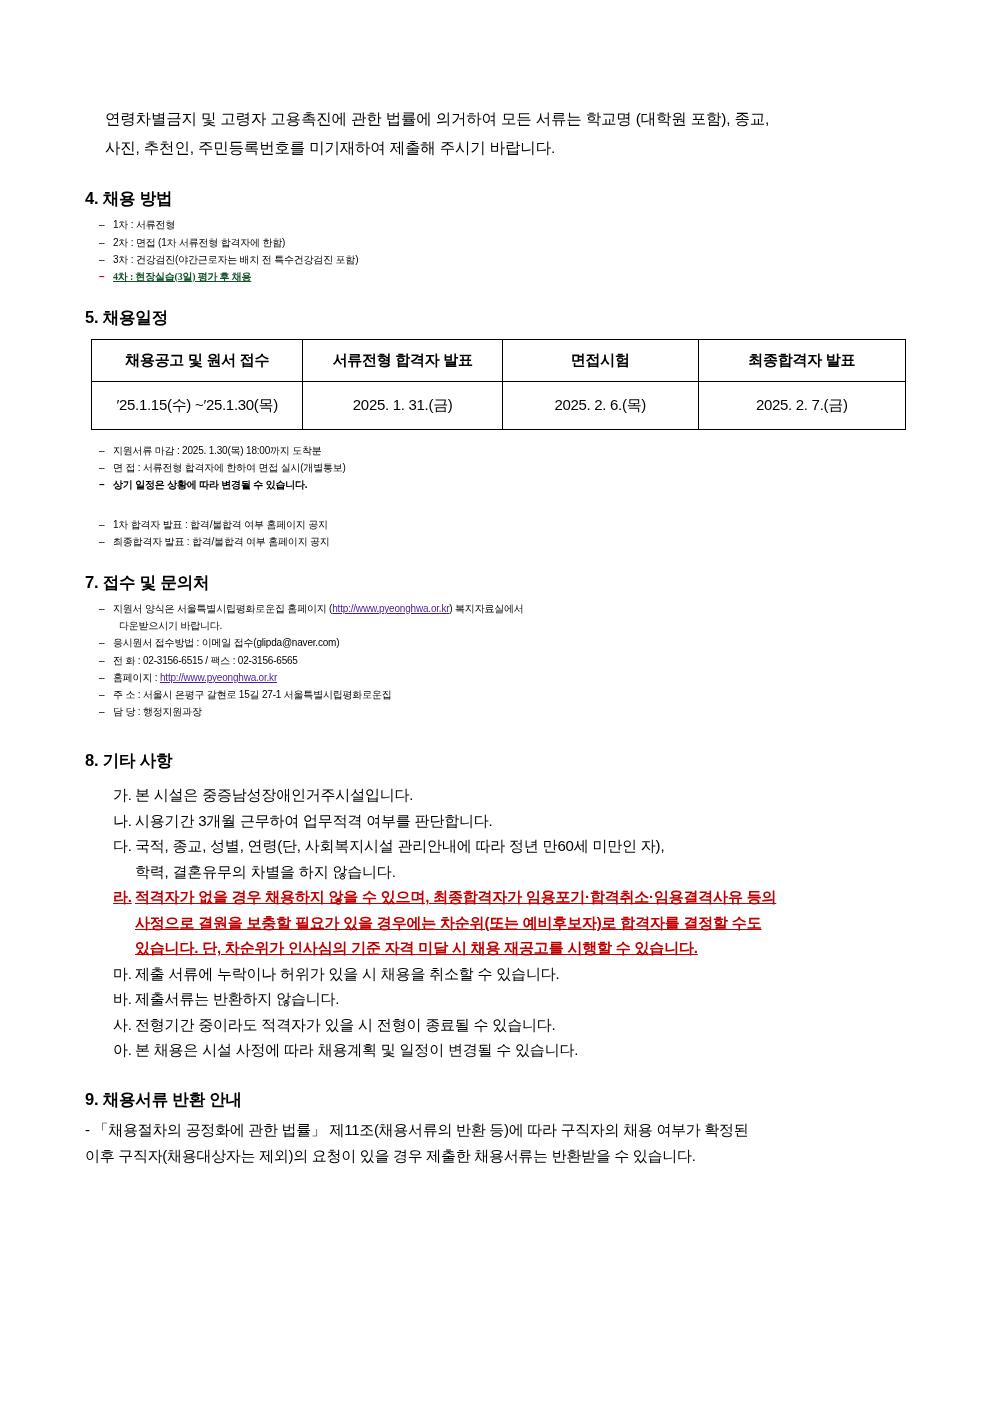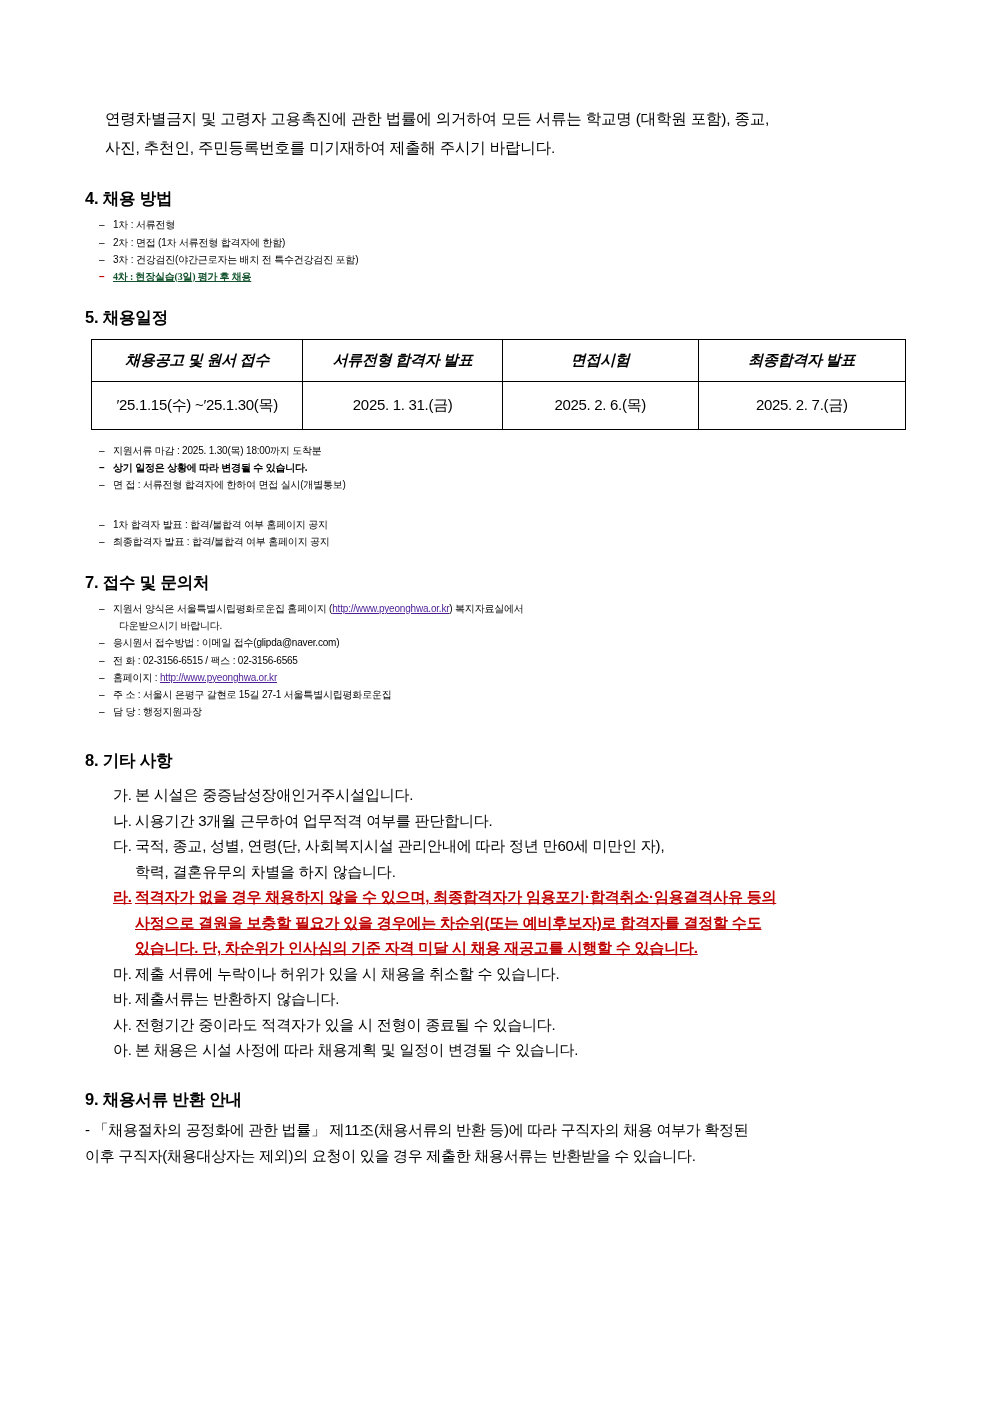--- a/index.html
+++ b/index.html
@@ -61,21 +61,21 @@
     width: 815px;
     table-layout: fixed;
   }
   table.schedule th, table.schedule td {
     border: 1px solid #000000;
     text-align: center;
     font-size: 15px;
     letter-spacing: -0.3px;
     padding: 11px 2px;
   }
-  table.schedule th { font-weight: bold; font-style: italic; }
+  table.schedule th { font-weight: bold; }
   table.schedule td { padding: 14px 2px; }
 
   .link {
     color: #4c1d95;
     text-decoration: underline;
   }
 
   ol.kor {
     list-style: none;
     margin: 0;
@@ -137,22 +137,22 @@
         <tr>
           <td>′25.1.15(수) ~′25.1.30(목)</td>
           <td>2025.  1.  31.(금)</td>
           <td>2025.  2.  6.(목)</td>
           <td>2025.  2.  7.(금)</td>
         </tr>
       </tbody>
     </table>
     <ul class="dash">
       <li><span class="dash-mark">–</span><span>지원서류 마감 :  2025.  1.30(목) 18:00까지 도착분</span></li>
+      <li><span class="dash-mark">–</span><span>면       접 : 서류전형 합격자에 한하여 면접 실시(개별통보)</span></li>
       <li><span class="dash-mark bold">–</span><span class="bold">상기 일정은 상황에 따라 변경될 수 있습니다.</span></li>
-      <li><span class="dash-mark">–</span><span>면       접 : 서류전형 합격자에 한하여 면접 실시(개별통보)</span></li>
     </ul>
   </div>
 
   <div class="sect-block">
     <ul class="dash">
       <li><span class="dash-mark">–</span><span>1차 합격자 발표 : 합격/불합격 여부 홈페이지 공지</span></li>
       <li><span class="dash-mark">–</span><span>최종합격자 발표 : 합격/불합격 여부 홈페이지 공지</span></li>
     </ul>
   </div>
 

